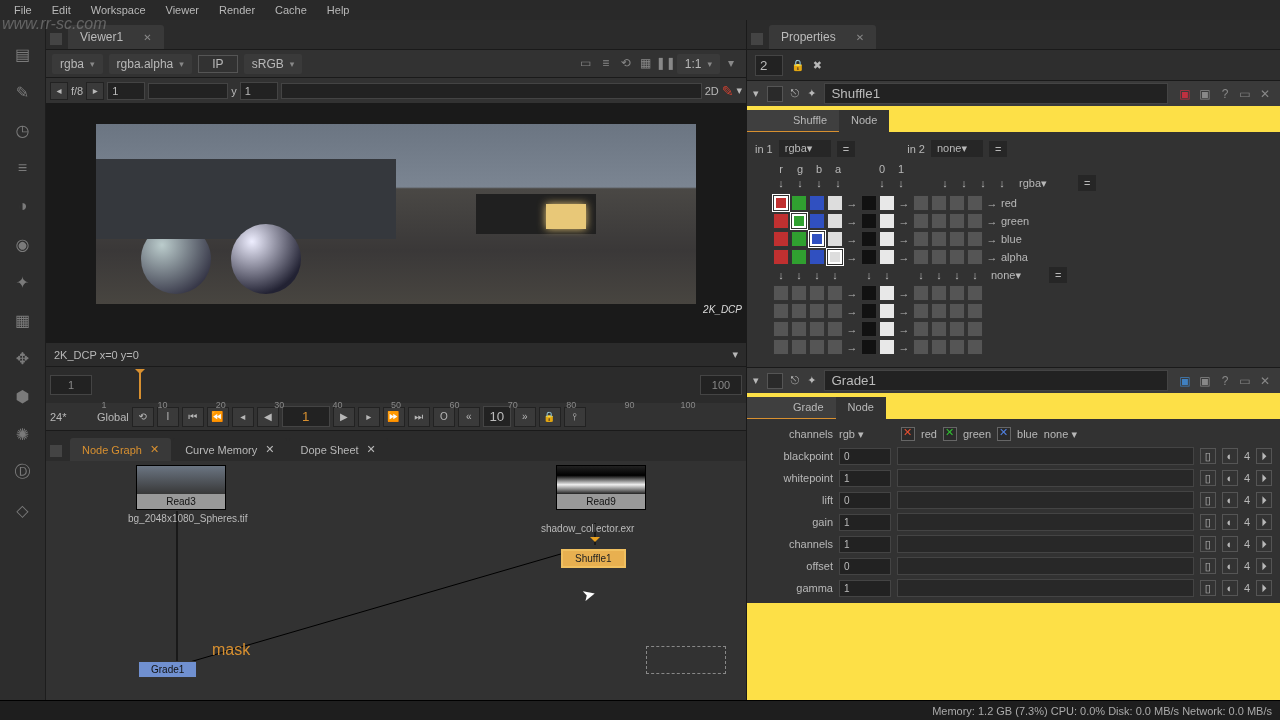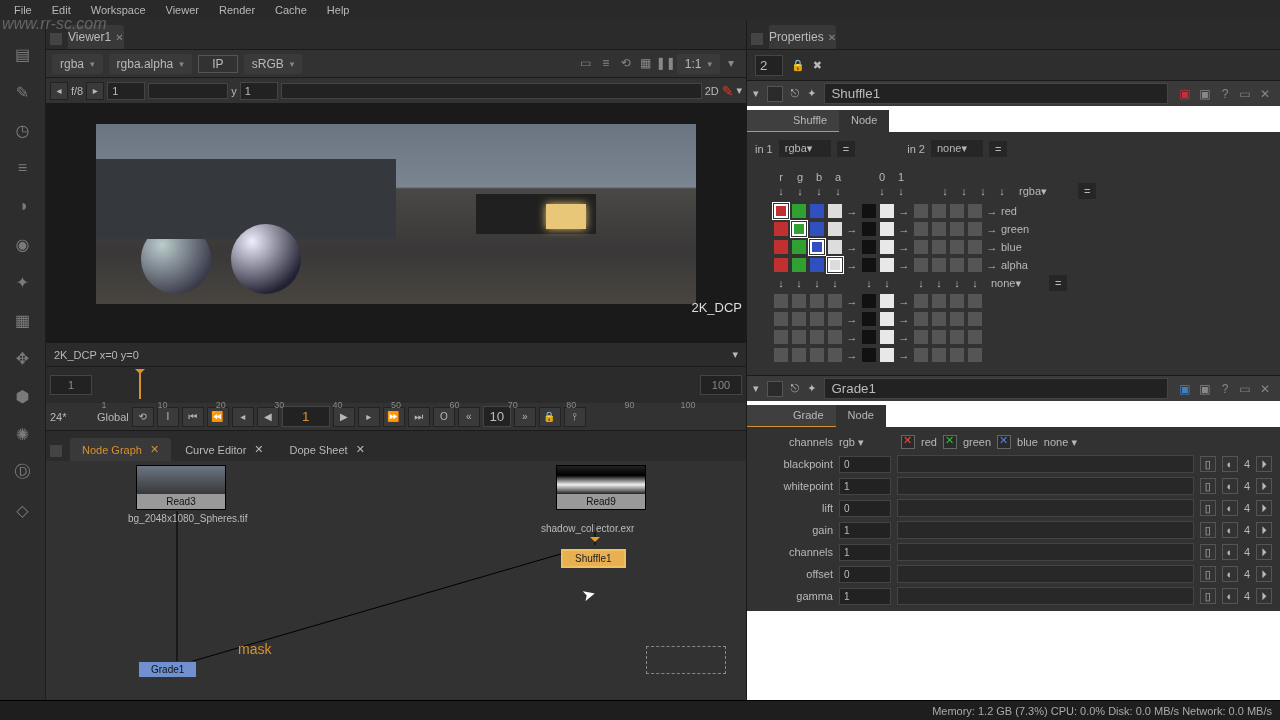--- a/index.html
+++ b/index.html
@@ -4,39 +4,39 @@
 <style>
 * { margin:0; padding:0; box-sizing:border-box; font-family:sans-serif; user-select:none; }
 body { background:#2a2a2a; color:#b8b8b8; width:1280px; height:720px; overflow:hidden; font-size:11px; position:relative; }
 .menubar { height:20px; background:#292929; display:flex; padding:0 4px; align-items:center; gap:0; }
 .menubar span { padding:2px 10px; cursor:pointer; }
 .watermark { position:absolute; top:15px; left:2px; color:#888; font-size:16px; font-style:italic; letter-spacing:0; z-index:90; opacity:.6;}
 .main { display:flex; height:680px; }
 .toolcol { width:46px; background:#2d2d2d; display:flex; flex-direction:column; align-items:center; gap:18px; padding-top:24px; border-right:1px solid #1d1d1d;}
 .toolcol .ticon { width:20px; height:20px; display:flex; align-items:center; justify-content:center; color:#7a7a7a; font-size:16px; }
 .center { width:700px; display:flex; flex-direction:column; }
-.right { flex:1; background:#ffffff; display:flex; flex-direction:column; border-left:1px solid #1a1a1a;}
+.right { flex:1; background:#fde047; display:flex; flex-direction:column; border-left:1px solid #1a1a1a;}
 .tabbar { height:30px; background:#2b2b2b; display:flex; align-items:flex-end; padding:0 4px; border-bottom:1px solid #1a1a1a;}
-.tab { background:#393939; padding:5px 0; font-size:12px; border-radius:3px 3px 0 0; color:#bbb; display:flex; align-items:center; gap:4px;}
+.tab { background:#393939; padding:5px 12px; font-size:12px; border-radius:3px 3px 0 0; color:#bbb; display:flex; align-items:center; gap:20px;}
 .tab .x { color:#888; font-size:10px; }
 .ctrlrow { height:28px; background:#323232; display:flex; align-items:center; padding:0 6px; gap:6px; border-bottom:1px solid #1a1a1a; font-size:12px;}
 .ctrlrow .dd { background:#3a3a3a; padding:3px 8px; border-radius:2px; display:flex; align-items:center; gap:6px; }
 .ctrlrow .dd::after { content:'▾'; font-size:9px; color:#888;}
 .ctrlrow .sq { width:40px; height:18px; border:1px solid #555; display:flex; align-items:center; justify-content:center;}
 .frow { height:26px; background:#323232; display:flex; align-items:center; padding:0 4px; gap:3px; border-bottom:1px solid #1a1a1a;}
 .frow .btn { width:18px; height:18px; background:#3a3a3a; display:flex; align-items:center;justify-content:center; border:1px solid #222; font-size:10px;}
 .frow input { width:38px; background:#222; border:1px solid #444; color:#bbb; padding:2px 4px; font-size:11px;}
 .viewport { flex:1; background:#1a1a1a; position:relative; display:flex; align-items:center; justify-content:center; overflow:hidden; min-height:190px;}
 .vimg { width:600px; height:180px; background:linear-gradient(180deg,#6b7582 0%,#7b8592 35%,#4a4845 36%,#3a3838 70%,#484540 100%); position:relative; margin-bottom:20px;}
 .vimg::before { content:''; position:absolute; left:45px; top:100px; width:70px; height:70px; border-radius:50%; background:radial-gradient(circle at 30% 30%,#bcc,#334 80%);}
 .vimg::after { content:''; position:absolute; left:135px; top:100px; width:70px; height:70px; border-radius:50%; background:radial-gradient(circle at 30% 25%,#eef,#223 75%);}
 .vimg .bldg { position:absolute; left:0; top:35px; width:300px; height:80px; background:#35383d; }
 .vimg .bldg2 { position:absolute; right:100px; top:70px; width:120px; height:40px; background:#202020; }
 .vimg .light { position:absolute; right:110px; top:80px; width:40px; height:25px; background:#e8c878; box-shadow:0 0 8px #e8c878;}
-.vlabel { position:absolute; right:4px; bottom:28px; font-size:13px; color:#ddd;}
+.vlabel { position:absolute; right:4px; bottom:28px; font-size:10px; color:#ddd;font-style:italic;}
 .inforow { height:24px; background:#2b2b2b; display:flex; align-items:center; padding:0 8px; font-size:11px; justify-content:space-between; border-bottom:1px solid #1a1a1a;}
 .timeline { height:36px; background:#2b2b2b; position:relative; padding:0; display:flex; align-items:center;}
 .timeline .tl { flex:1; height:28px; position:relative; margin:0 8px;}
 .timeline .ticklab { position:absolute; bottom:-11px; transform:translateX(-50%); font-size:9px; color:#888;}
 .timeline .head { position:absolute; top:0; left:6%; width:2px; height:100%; background:#d89030;}
 .timeline .head::before{content:'';position:absolute;top:-2px;left:-4px;width:0;height:0;border:5px solid transparent;border-top-color:#d89030;}
 .timeline .endbox { width:42px; background:#222; border:1px solid #444; color:#888; padding:3px 6px; text-align:center; margin:0 4px;}
 .playrow { height:28px; background:#323232; display:flex; align-items:center; gap:3px; padding:0 4px; border-bottom:1px solid #1a1a1a;}
 .playrow .btn { width:22px; height:20px; background:#3a3a3a; border:1px solid #222; display:flex; align-items:center; justify-content:center; font-size:10px;}
 .btabs { height:30px; background:#2b2b2b; display:flex; align-items:flex-end; gap:2px; padding:0 4px;}
@@ -50,21 +50,21 @@
 .node.shuf { background:#e8b050; border:2px solid #f0c060; padding:2px 12px; color:#222; }
 .node.grade { background:#7090d0; padding:2px 12px; color:#111; border:1px solid #333;}
 .props-top { height:30px; display:flex; align-items:center; gap:8px; padding:0 8px; background:#2e2e2e;}
 .prophdr { height:26px; background:#3a3a3a; display:flex; align-items:center; padding:0 6px; gap:8px; border-top:1px solid #1a1a1a;}
 .prophdr .ib { width:16px; height:16px; background:#2a2a2a; border:1px solid #555;}
 .prophdr input { flex:1; background:#222; border:1px solid #444; color:#bbb; padding:2px 6px;}
 .ptabs { height:26px; display:flex; padding-top:4px; }
 .ptab { padding:4px 12px; background:#323232; }
 .ptab.active { background:#3f3f3f; border-bottom:1px solid #d89030;padding-left:46px;}
 .shufbody { padding:8px; background:#323232; }
-.shrow { display:flex; align-items:center; gap:6px; margin-bottom:14px; font-size:11px;}
+.shrow { display:flex; align-items:center; gap:6px; margin-bottom:6px; font-size:11px;}
 .shrow .dd2 { background:#262626; padding:2px 6px; min-width:52px; display:inline-block;}
 .matrix { display:flex; flex-direction:column; gap:2px; padding:4px 0;}
 .mrow { display:flex; align-items:center; gap:2px;}
 .mcell { width:16px; height:16px; background:#555; border:1px solid #333;}
 .mcell.r{background:#c03030;} .mcell.g{background:#30a030;} .mcell.b{background:#3050c0;} .mcell.a{background:#ddd;}
 .mcell.k{background:#111;} .mcell.w{background:#e8e8e8;}
 .mcell.sel{ outline:1px solid #fff; box-shadow:inset 0 0 0 2px #fff;}
 .marr { width:14px; text-align:center; font-size:11px;}
 .gradebody { padding:4px 8px; background:#323232; }
 .grow { display:flex; align-items:center; gap:6px; height:22px; }
@@ -213,21 +213,21 @@
       <div class="btn">⫯</div>
     </div>
 
     <div class="btabs">
       <div style="width:12px;height:12px;background:#444;margin:0 6px 4px 0"></div>
       <div class="btab active">
           <span>Node Graph</span>
           <span class="x">✕</span>
         </div>
       <div class="btab">
-          <span>Curve Editor</span>
+          <span>Curve Memory</span>
           <span class="x">✕</span>
         </div>
       <div class="btab">
           <span>Dope Sheet</span>
           <span class="x">✕</span>
         </div>
     </div>
 
     <div class="nodegraph" style="flex:1;min-height:200px">
       <div class="node read" style="left:90px;top:4px">
@@ -247,21 +247,21 @@
           <div class="lab">Read9</div>
       </div>
       <div style="position:absolute;left:495px;top:62px;font-size:10px;color:#bbb">shadow_collector.exr</div>
       <svg style="position:absolute;left:548px;top:62px;width:2px;height:22px">
           <line x1="1" y1="0" x2="1" y2="22" stroke="#000"></line>
         </svg>
       <div style="position:absolute;left:544px;top:76px;width:0;height:0;border:5px solid transparent;border-top-color:#e8a020"></div>
 
       <div class="node shuf" style="left:515px;top:88px">Shuffle1</div>
 
-      <div style="position:absolute;left:192px;top:180px;font-size:14px;color:#d89030">mask</div>
+      <div style="position:absolute;left:166px;top:180px;font-size:16px;color:#d89030">mask</div>
       <div class="node grade" style="left:92px;top:200px">Grade1</div>
 
       <div style="position:absolute;left:600px;top:185px;width:80px;height:28px;border:1px dashed #888"></div>
     </div>
   </div>
 
   <div class="right">
     <div class="tabbar" style="border-bottom:1px solid #1a1a1a">
       <div style="width:12px;height:12px;background:#444;margin:0 6px 4px 0"></div>
       <div class="tab">

